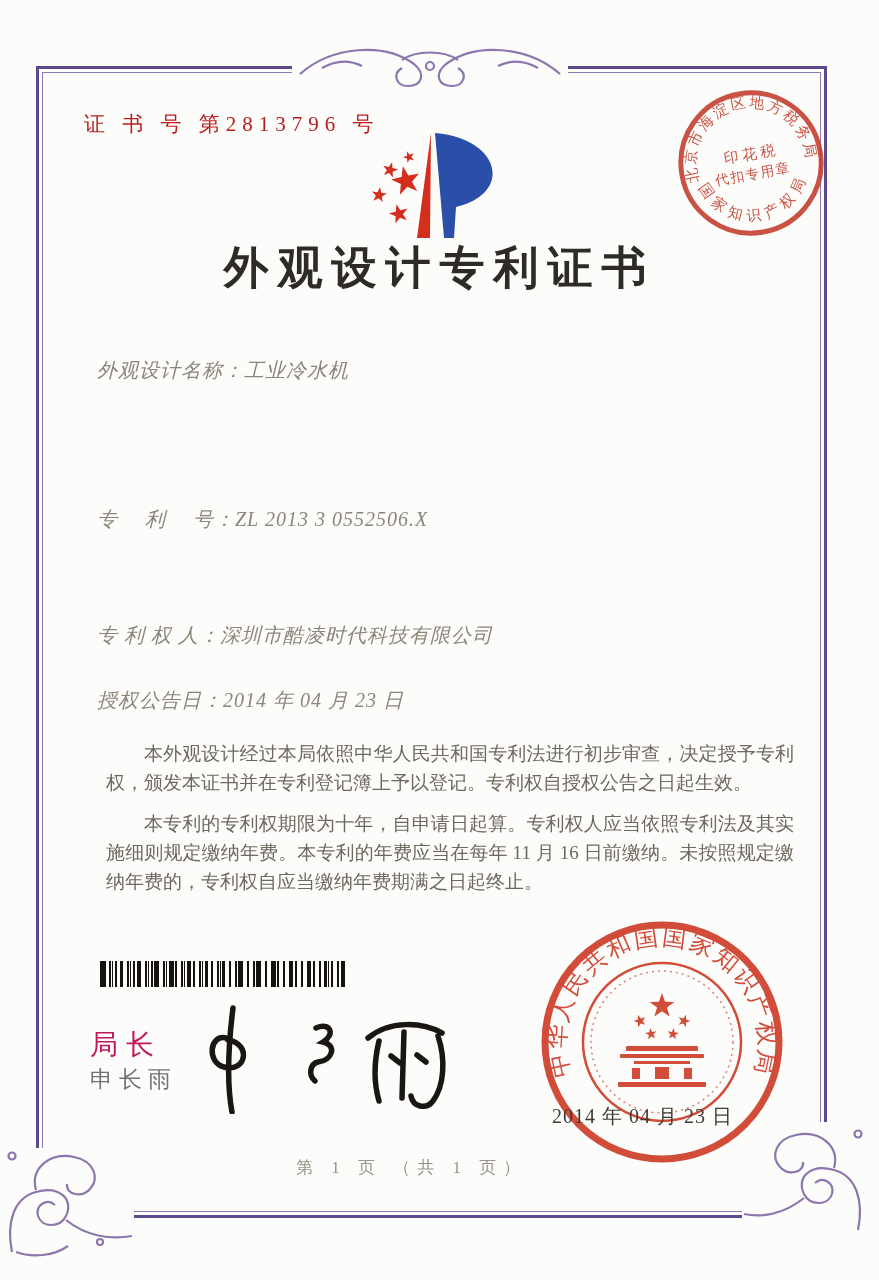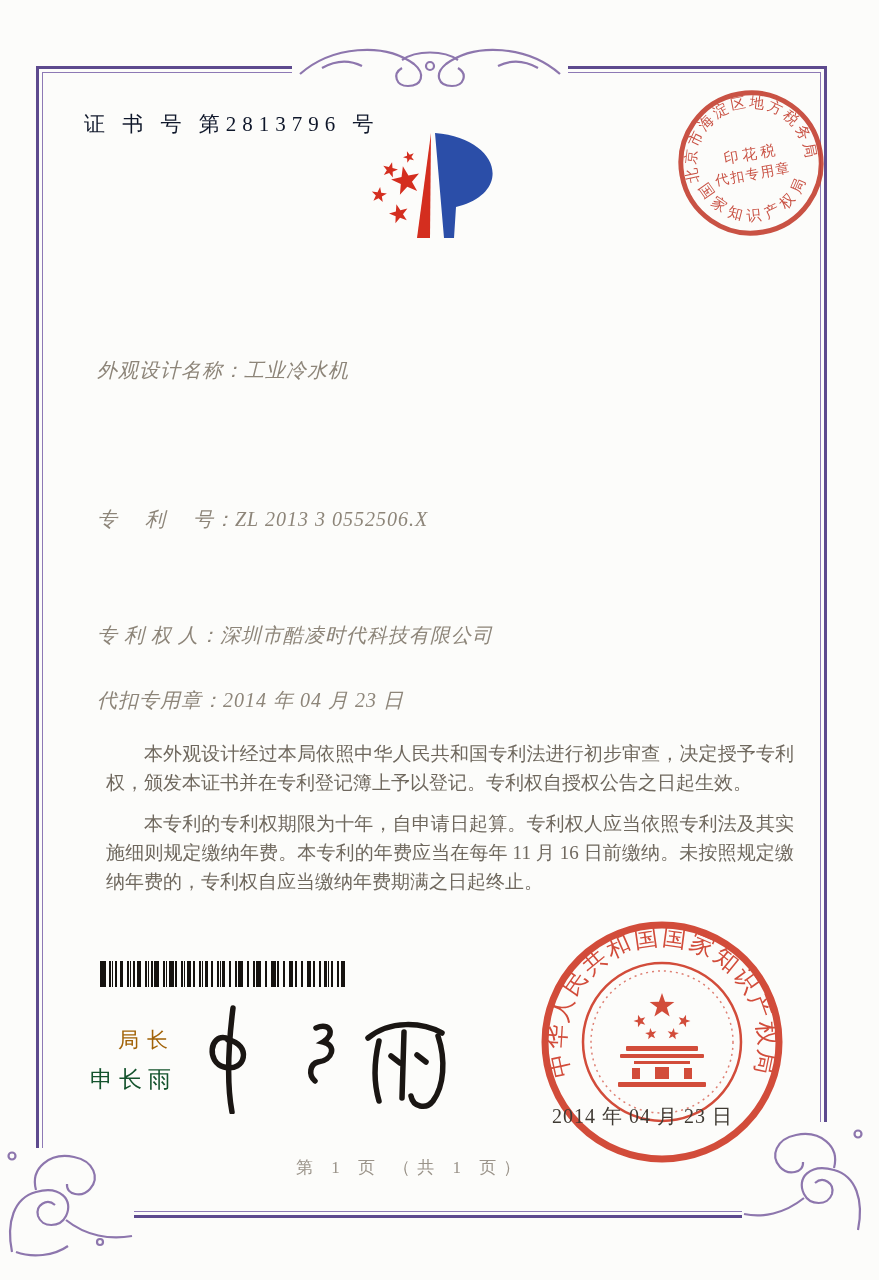--- a/index.html
+++ b/index.html
@@ -19,21 +19,21 @@
   .ornament{position:absolute; background:#fcfcfa;}
   .orn-top{left:292px; top:34px; width:276px; height:62px;}
   .orn-bl{left:2px; top:1148px; width:132px; height:112px;}
   .orn-br{left:742px; top:1122px; width:128px; height:118px;}
   .ornament svg{width:100%;height:100%;}
   .orn-stroke{stroke:#7a5fa0; stroke-width:2.2; fill:none; opacity:.85;}
 
   
   .cert-no{
     position:absolute; left:84px; top:110px;
-    font-size:21px; letter-spacing:6px; color:#0f172a;
+    font-size:21px; letter-spacing:6px; color:#b91c1c;
   }
   .logo{position:absolute; left:345px; top:124px; width:170px; height:122px;}
   .title{
     position:absolute; left:0; top:238px; width:879px; text-align:center;
     font-size:45px; font-weight:700; letter-spacing:9px; color:#2e2a26;
   }
 
   
   .tax-stamp{
     position:absolute; left:672px; top:84px; width:158px; height:158px;
@@ -66,22 +66,22 @@
   .barcode{
     position:absolute; left:100px; top:961px; width:240px; height:26px;
     border-left:3px solid #15120f; border-right:2px solid #15120f;
     background:
       repeating-linear-gradient(90deg,#15120f 0 2px,transparent 2px 6px),
       repeating-linear-gradient(90deg,#15120f 0 1px,transparent 1px 9px),
       repeating-linear-gradient(90deg,#15120f 0 3px,transparent 3px 17px);
   }
 
   
-  .signer-title{position:absolute; left:90px; top:1026px; font-size:21px; color:#a16207; letter-spacing:8px;margin-left:28px;}
-  .signer-name {position:absolute; left:90px; top:1064px; font-size:23px; color:#14532d; letter-spacing:6px;}
+  .signer-title{position:absolute; left:90px; top:1026px; font-size:28px; color:#be185d; letter-spacing:8px;}
+  .signer-name {position:absolute; left:90px; top:1064px; font-size:23px; color:#737373; letter-spacing:6px;}
   .signature-svg{position:absolute; left:198px; top:1000px; width:278px; height:114px;}
 
   
   .footer{
     position:absolute; left:0; top:1156px; width:879px; text-align:center;
     transform:translateX(-28px);
     font-size:17px; letter-spacing:7px; color:#9a9389;
   }
 
   
@@ -164,25 +164,26 @@
       <g fill="#d42e1f">
         <use href="#star" transform="translate(61 57) scale(15) rotate(-12)"></use>
         <use href="#star" transform="translate(45 46) scale(8) rotate(15)"></use>
         <use href="#star" transform="translate(64 33) scale(6) rotate(-20)"></use>
         <use href="#star" transform="translate(34 71) scale(8) rotate(8)"></use>
         <use href="#star" transform="translate(54 90) scale(10) rotate(-15)"></use>
       </g>
     </svg>
   </div>
 
+  <div class="title">外观设计专利证书</div>
 
   <div class="field f0"><span>外观设计名称：</span><span>工业冷水机</span></div>
   <div class="field f2"><span>专　 利　 号：</span><span>ZL 2013 3 0552506.X</span></div>
   <div class="field f4"><span>专 利 权 人：</span><span>深圳市酷凌时代科技有限公司</span></div>
-  <div class="field f5"><span>代扣专用章：</span><span>2014 年 04 月 23 日</span></div>
+  <div class="field f5"><span>授权公告日：</span><span>2014 年 04 月 23 日</span></div>
 
   <div class="body-text">
     <p>本外观设计经过本局依照中华人民共和国专利法进行初步审查，决定授予专利权，颁发本证书并在专利登记簿上予以登记。专利权自授权公告之日起生效。</p>
     <p>本专利的专利权期限为十年，自申请日起算。专利权人应当依照专利法及其实施细则规定缴纳年费。本专利的年费应当在每年 11 月 16 日前缴纳。未按照规定缴纳年费的，专利权自应当缴纳年费期满之日起终止。</p>
   </div>
 
   <div class="barcode"></div>
 
   <div class="signer-title">局长</div>
   <div class="signer-name">申长雨</div>

